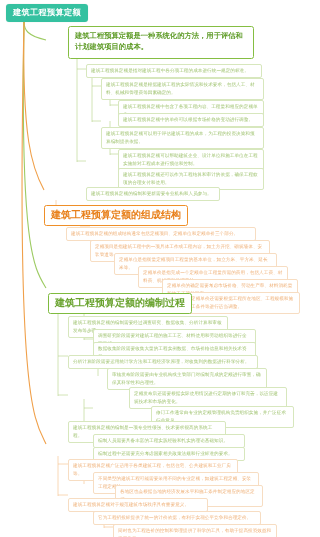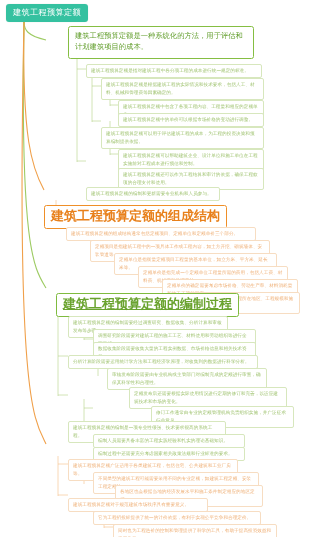--- a/index.html
+++ b/index.html
@@ -17,50 +17,50 @@
   svg.spine{position:absolute;left:0;top:0;width:300px;height:537px;overflow:visible;pointer-events:none;}
 
   
   .root-node{
     position:absolute;left:6px;top:4px;
     background:#35c1a0;
     border-radius:3px;
     padding:4px 7px 5px 7px;
     color:#ffffff;
     font-size:8.2px;
-    font-weight:normal;
+    font-weight:bold;
     letter-spacing:.3px;
     line-height:1.1;
     white-space:nowrap;
     box-shadow:0 0 0 .5px rgba(0,0,0,.04);
   }
 
   
   .l1{
     position:absolute;
     background:#ffffff;
     border-radius:2.5px;
     padding:3px 6px 4px 6px;
-    font-size:13px;
+    font-size:10px;
     font-weight:bold;
     line-height:1.15;
     white-space:nowrap;
   }
   .l1.green{border:1.3px solid #7fbb3f;color:#6aa32f;}
   .l1.orange{border:1.3px solid #ef8f28;color:#e8801b;}
 
   
   .l1-para{
     position:absolute;
     background:#ffffff;
     border:1.3px solid #85be42;
     border-radius:2.5px;
     padding:4px 6px 5px 6px;
     font-size:7.3px;
-    font-weight:normal;
+    font-weight:bold;
     color:#5f9c28;
     line-height:1.5;
     box-sizing:border-box;
   }
 
   
   .nd{
     position:absolute;
     background:#ffffff;
     border-radius:2px;
@@ -148,21 +148,21 @@
   <div class="nd o" style="left:90px;top:240px;width:180px;">定额项目是指建筑工程中的一项具体工作或工程内容，如土方开挖、砌筑墙体、安装管道等。</div>
 
   <div class="nd o" style="left:114px;top:253px;width:163px;">定额单位是指衡量定额项目工程量的基本单位，如立方米、平方米、延长米等。</div>
 
   <div class="nd o" style="left:138px;top:266px;width:150px;">定额单价是指完成一个定额单位工程量所需的费用，包括人工费、材料费、机械费和管理费等。</div>
 
   <div class="nd o" style="left:162px;top:279px;width:136px;">定额单价的确定需要考虑市场价格、劳动生产率、材料消耗量和施工工艺等因素。</div>
 
   <div class="nd o" style="left:186px;top:292px;width:114px;">定额单价还需要根据工程所在地区、工程规模和施工条件等进行适当调整。</div>
 
-  <div class="l1 green" style="left:56px;top:293px;text-decoration:underline;">建筑工程预算定额的编制过程</div>
+  <div class="l1 green" style="left:48px;top:293px;">建筑工程预算定额的编制过程</div>
 
   <div class="nd g" style="left:68px;top:316px;width:160px;">建筑工程预算定额的编制需要经过调查研究、数据收集、分析计算和审核发布等步骤。</div>
 
   <div class="nd g" style="left:93px;top:329px;width:163px;">调查研究阶段需要对建筑工程的施工工艺、材料使用和劳动组织等进行全面了解。</div>
 
   <div class="nd g" style="left:93px;top:342px;width:163px;">数据收集阶段需要收集大量的工程实例数据、市场价格信息和相关技术资料。</div>
 
   <div class="nd g" style="left:68px;top:355px;width:190px;">分析计算阶段需要运用统计学方法和工程经济学原理，对收集到的数据进行科学分析。</div>
 
   <div class="nd g" style="left:107px;top:368px;width:160px;">审核发布阶段需要由专业机构或主管部门对编制完成的定额进行审查，确保其科学性和合理性。</div>

